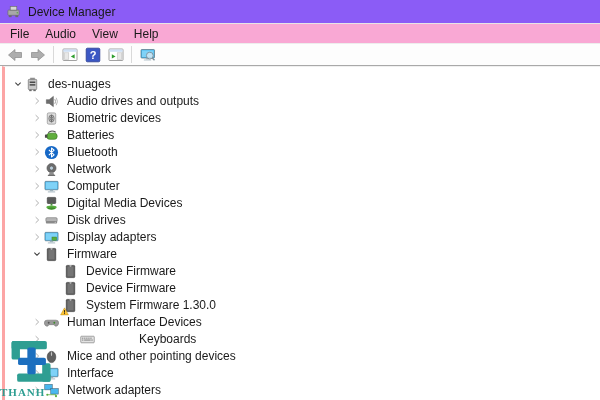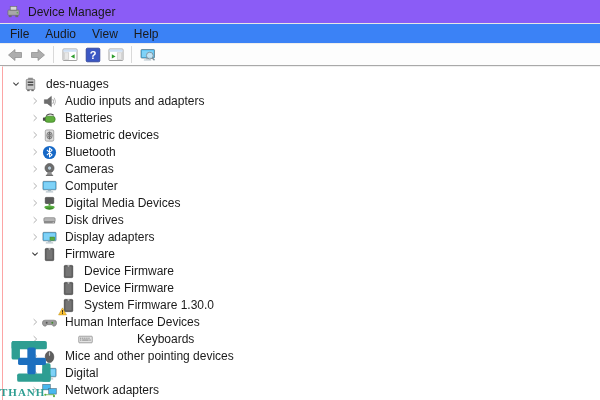--- a/index.html
+++ b/index.html
@@ -9,37 +9,37 @@
     font-size:12px;color:#1a1a1a;position:relative;
     -webkit-font-smoothing:antialiased;
   }
   .titlebar{
     height:23px;border-bottom:1px solid #e6e6e6;background:#8b5cf6;
     display:flex;align-items:center;padding-left:6px;gap:7px;
   }
   .titlebar .app-icon svg{width:15px;height:15px;display:block;}
   .title-text{font-size:12px;color:#191919;}
   .menubar{
-    height:19px;border-bottom:1px solid #ededed;background:#3b82f6;
+    height:19px;border-bottom:1px solid #ededed;background:#f9a8d4;
     display:flex;align-items:center;padding-left:2px;
   }
   .menu-item{padding:2px 8px;cursor:default;}
   .toolbar{
     height:21px;border-bottom:1px solid #a9a9a9;background:#fdfdfd;
     display:flex;align-items:center;padding-left:3px;
   }
   .tb-btn{
     width:23px;height:19px;display:flex;align-items:center;justify-content:center;
     background:transparent;border:none;padding:0;cursor:default;
   }
   .tb-btn svg{width:16px;height:16px;display:block;}
   .tb-sep{width:1px;height:17px;background:#d9d9d9;margin:0 4px;}
   .tree{
     position:absolute;left:2px;right:0;top:66px;bottom:0;
-    border-left:1px solid #fca5a5;border-top:1px solid #f0f0f0;
+    border-left:3px solid #fca5a5;border-top:1px solid #f0f0f0;
     background:#fff;padding-top:8px;overflow:hidden;
   }
   .tree-row{
     height:17px;display:flex;align-items:center;white-space:nowrap;cursor:default;
   }
   .chevron{width:14px;height:14px;flex:none;display:flex;align-items:center;justify-content:center;}
   .chevron svg{width:12px;height:12px;display:block;}
   .tree-icon{width:16px;height:16px;flex:none;margin-right:5px;position:relative;}
   .tree-icon svg{width:15px;height:15px;display:block;margin-top:1px;}
   .tree-icon .warn-badge{position:absolute;left:-3px;bottom:-2px;width:9px;height:9px;}
@@ -160,53 +160,53 @@
           <path d="M6.2 4.2 L10.2 8 L6.2 11.8" fill="none" stroke="#a6a6a6" stroke-width="1.2"></path>
         </svg>
       </span>
     <span class="tree-icon">
         <svg viewBox="0 0 16 16">
           <path d="M2.5 6 h3 L10 2.5 v11 L5.5 10 h-3 z" fill="#6e6e6e" stroke="#555555" stroke-width="0.5"></path>
           <path d="M11.5 5.5 q1.8 2.5 0 5" fill="none" stroke="#9a9a9a" stroke-width="1"></path>
           <path d="M13 4 q2.8 4 0 8" fill="none" stroke="#b5b5b5" stroke-width="1"></path>
         </svg>
       </span>
-    <span class="tree-label">Audio inputs and adapters</span>
-  </div>
-    <div class="tree-row" style="padding-left: 25px;">
-    <span class="chevron">
-        <svg viewBox="0 0 16 16">
-          <path d="M6.2 4.2 L10.2 8 L6.2 11.8" fill="none" stroke="#a6a6a6" stroke-width="1.2"></path>
-        </svg>
-      </span>
-    <span class="tree-icon">
-        <svg viewBox="0 0 16 16">
-          <rect x="3" y="5.5" width="11" height="6.5" rx="3" fill="#5fae3c" stroke="#3d7d25" stroke-width="0.8"></rect>
-          <rect x="1" y="7" width="2.6" height="3.5" rx="0.5" fill="#4a4a4a"></rect>
-          <path d="M4.5 5 q3.5 -3.5 8 -0.5" fill="none" stroke="#4a4a4a" stroke-width="1.1"></path>
-        </svg>
-      </span>
-    <span class="tree-label">Batteries</span>
+    <span class="tree-label">Audio drives and outputs</span>
   </div>
     <div class="tree-row" style="padding-left: 25px;">
     <span class="chevron">
         <svg viewBox="0 0 16 16">
           <path d="M6.2 4.2 L10.2 8 L6.2 11.8" fill="none" stroke="#a6a6a6" stroke-width="1.2"></path>
         </svg>
       </span>
     <span class="tree-icon">
         <svg viewBox="0 0 16 16">
           <rect x="3.5" y="2" width="9" height="12" rx="1.5" fill="#dedede" stroke="#8a8a8a" stroke-width="0.7"></rect>
           <ellipse cx="8" cy="8" rx="2.8" ry="3.8" fill="none" stroke="#5a5a5a" stroke-width="0.8"></ellipse>
           <ellipse cx="8" cy="8" rx="1.4" ry="2.4" fill="none" stroke="#5a5a5a" stroke-width="0.8"></ellipse>
           <line x1="8" y1="4.2" x2="8" y2="11.8" stroke="#5a5a5a" stroke-width="0.8"></line>
         </svg>
       </span>
     <span class="tree-label">Biometric devices</span>
   </div>
+    <div class="tree-row" style="padding-left: 25px;">
+    <span class="chevron">
+        <svg viewBox="0 0 16 16">
+          <path d="M6.2 4.2 L10.2 8 L6.2 11.8" fill="none" stroke="#a6a6a6" stroke-width="1.2"></path>
+        </svg>
+      </span>
+    <span class="tree-icon">
+        <svg viewBox="0 0 16 16">
+          <rect x="3" y="5.5" width="11" height="6.5" rx="3" fill="#5fae3c" stroke="#3d7d25" stroke-width="0.8"></rect>
+          <rect x="1" y="7" width="2.6" height="3.5" rx="0.5" fill="#4a4a4a"></rect>
+          <path d="M4.5 5 q3.5 -3.5 8 -0.5" fill="none" stroke="#4a4a4a" stroke-width="1.1"></path>
+        </svg>
+      </span>
+    <span class="tree-label">Batteries</span>
+  </div>
     <div class="tree-row" style="padding-left: 25px; align-items: center;">
     <span class="chevron">
         <svg viewBox="0 0 16 16">
           <path d="M6.2 4.2 L10.2 8 L6.2 11.8" fill="none" stroke="#a6a6a6" stroke-width="1.2"></path>
         </svg>
       </span>
     <span class="tree-icon">
         <svg viewBox="0 0 16 16">
           <rect x="1" y="1" width="14" height="14" rx="7" fill="#1668c6"></rect>
           <path d="M5.2 5.2 L10.8 10.6 L8 12.8 V3.2 L10.8 5.4 L5.2 10.8" fill="none" stroke="#ffffff" stroke-width="1.1" stroke-linejoin="round"></path>
@@ -221,21 +221,21 @@
         </svg>
       </span>
     <span class="tree-icon">
         <svg viewBox="0 0 16 16">
           <circle cx="8" cy="6.5" r="4.8" fill="#6e6e6e" stroke="#4a4a4a" stroke-width="0.7"></circle>
           <circle cx="8" cy="6.5" r="2.2" fill="#b8cbd8" stroke="#4a4a4a" stroke-width="0.6"></circle>
           <path d="M6.2 11 h3.6 l1.4 3 H4.8 z" fill="#8f8f8f"></path>
           <rect x="4" y="13.6" width="8" height="1.2" rx="0.6" fill="#6e6e6e"></rect>
         </svg>
       </span>
-    <span class="tree-label">Cameras</span>
+    <span class="tree-label">Network</span>
   </div>
     <div class="tree-row" style="padding-left: 25px;">
     <span class="chevron">
         <svg viewBox="0 0 16 16">
           <path d="M6.2 4.2 L10.2 8 L6.2 11.8" fill="none" stroke="#a6a6a6" stroke-width="1.2"></path>
         </svg>
       </span>
     <span class="tree-icon">
         <svg viewBox="0 0 16 16">
           <rect x="1" y="2.5" width="14" height="9" rx="0.8" fill="#49b8ef" stroke="#58717e" stroke-width="0.7"></rect>
@@ -409,21 +409,21 @@
         </svg>
       </span>
     <span class="tree-icon">
         <svg viewBox="0 0 16 16">
           <rect x="1" y="2.5" width="14" height="9" rx="0.8" fill="#49b8ef" stroke="#58717e" stroke-width="0.7"></rect>
           <rect x="2" y="3.5" width="12" height="7" fill="#7fd2f7"></rect>
           <rect x="6.2" y="11.5" width="3.6" height="1.6" fill="#9fb3bd"></rect>
           <rect x="4" y="13.1" width="8" height="1.3" rx="0.4" fill="#b8c6cd"></rect>
         </svg>
       </span>
-    <span class="tree-label">Digital</span>
+    <span class="tree-label">Interface</span>
   </div>
     <div class="tree-row" style="padding-left: 25px;">
     <span class="chevron">
         <svg viewBox="0 0 16 16">
           <path d="M6.2 4.2 L10.2 8 L6.2 11.8" fill="none" stroke="#a6a6a6" stroke-width="1.2"></path>
         </svg>
       </span>
     <span class="tree-icon">
         <svg viewBox="0 0 16 16">
           <rect x="0.8" y="1.5" width="8" height="5.8" fill="#49b8ef" stroke="#3e6275" stroke-width="0.6"></rect>

